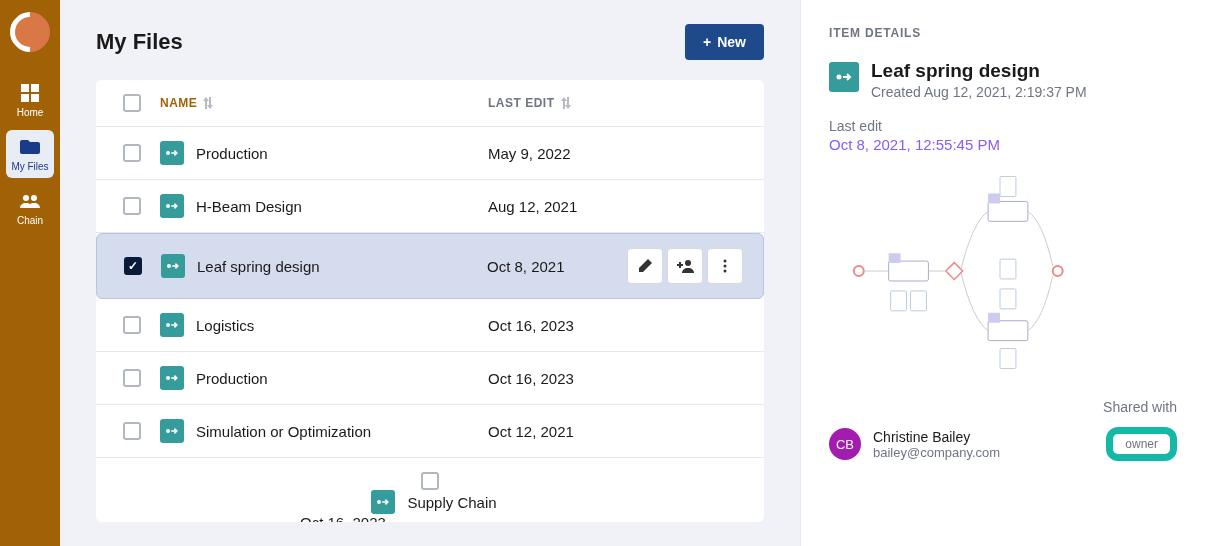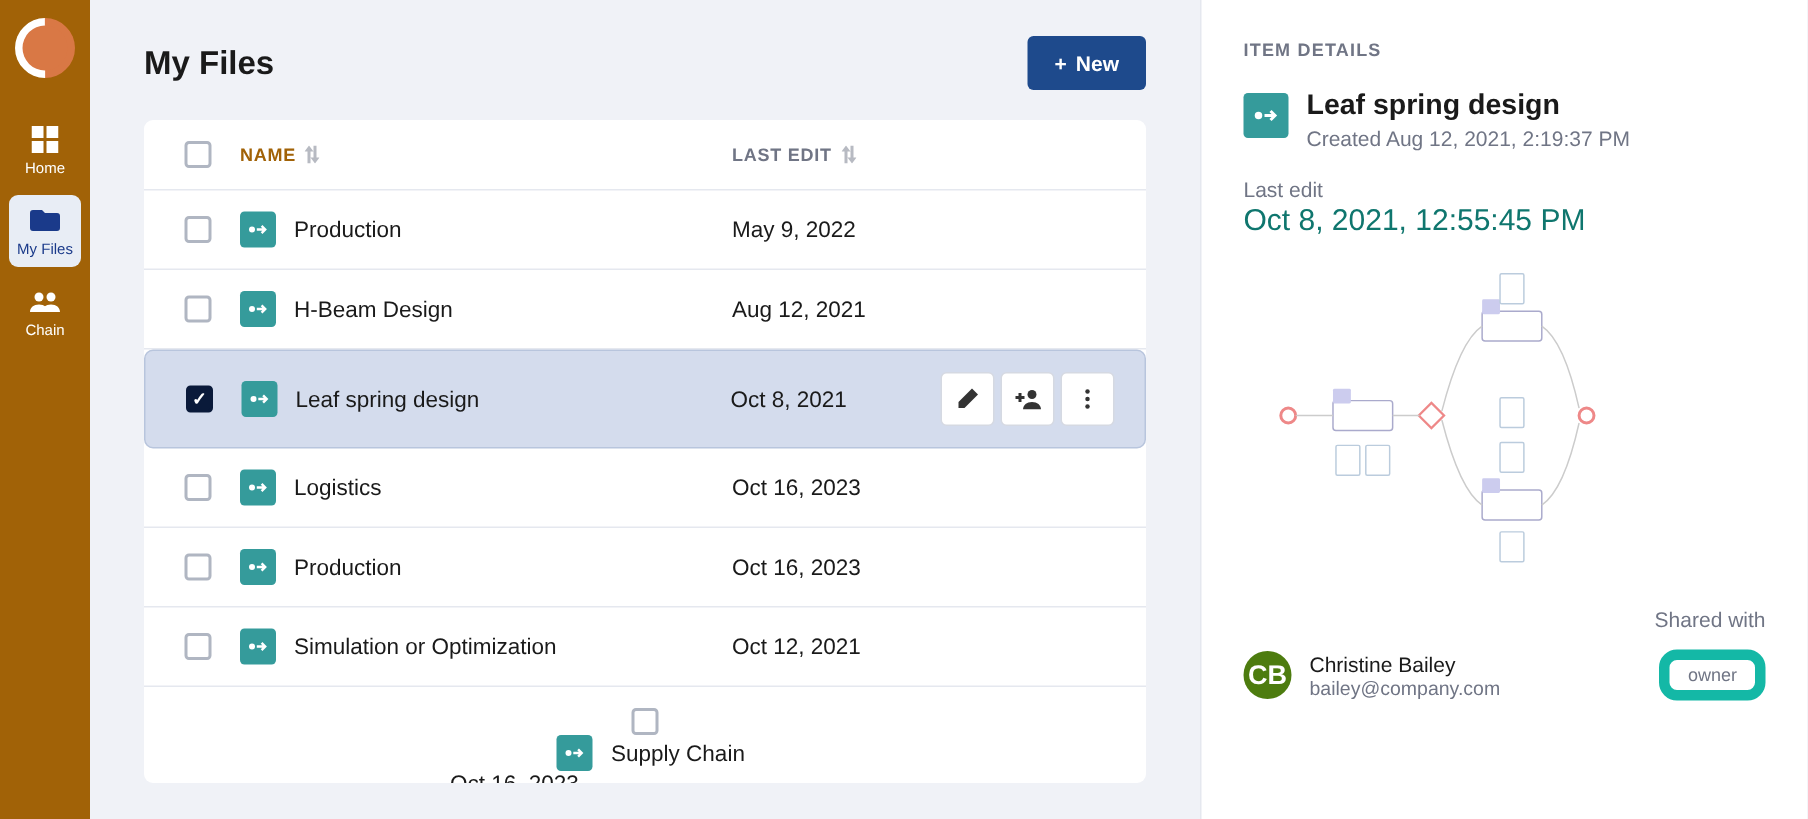--- a/index.html
+++ b/index.html
@@ -33,25 +33,25 @@
 .row-edit { width: 260px; color: #1a1a1a; font-size: 15px; display: flex; align-items: center; }
 .row-actions { display: flex; gap: 4px; margin-left: auto; padding-right: 4px; }
 .action-btn { width: 36px; height: 36px; background: #fff; border: 1px solid #d5d9e2; border-radius: 4px; display: flex; align-items: center; justify-content: center; cursor: pointer; color: #333; }
 .details { width: 405px; background: #fff; border-left: 1px solid #e5e8ef; padding: 26px 28px; flex-shrink: 0; overflow: hidden; }
 .details-header { color: #707585; font-size: 12px; font-weight: 700; letter-spacing: 0.8px; margin-bottom: 20px; }
 .details-title-row { display: flex; gap: 12px; align-items: flex-start; margin-bottom: 18px; }
 .details-icon { width: 30px; height: 30px; background: #359b9b; border-radius: 3px; display: flex; align-items: center; justify-content: center; color: #fff; flex-shrink: 0; margin-top: 2px; }
 .details-title { font-size: 19px; font-weight: 700; color: #1a1a1a; }
 .details-created { font-size: 14px; color: #707585; margin-top: 2px; }
 .details-lastedit-label { font-size: 14px; color: #707585; margin-bottom: 2px; }
-.details-lastedit-value { font-size: 20px; color: #0f766e; margin-bottom: 18px; }
+.details-lastedit-value { font-size: 15px; color: #8b5cf6; margin-bottom: 18px; }
 .preview { width: 100%; height: 210px; background: #fff; border-radius: 4px; margin-bottom: 18px; position: relative; }
 .shared-label { font-size: 14px; color: #707585; margin-bottom: 12px; text-align: right; }
 .shared-row { display: flex; align-items: center; gap: 12px; }
-.avatar { width: 32px; height: 32px; border-radius: 50%; background: #4d7c0f; color: #fff; display: flex; align-items: center; justify-content: center; font-size: 18px; font-weight: 700; flex-shrink: 0; }
+.avatar { width: 32px; height: 32px; border-radius: 50%; background: #a21caf; color: #fff; display: flex; align-items: center; justify-content: center; font-size: 13px; font-weight: 400; flex-shrink: 0; }
 .shared-info { flex: 1; }
 .shared-name { font-size: 14px; color: #1a1a1a; }
 .shared-email { font-size: 13px; color: #707585; }
 .owner-badge { border: 7px solid #14b8a6; border-radius: 12px; padding: 3px 12px; font-size: 12px; color: #707585; }
 .sort-icon { color: #707585; }
 </style>
 </head>
 <body>
 
 <div class="sidebar">

